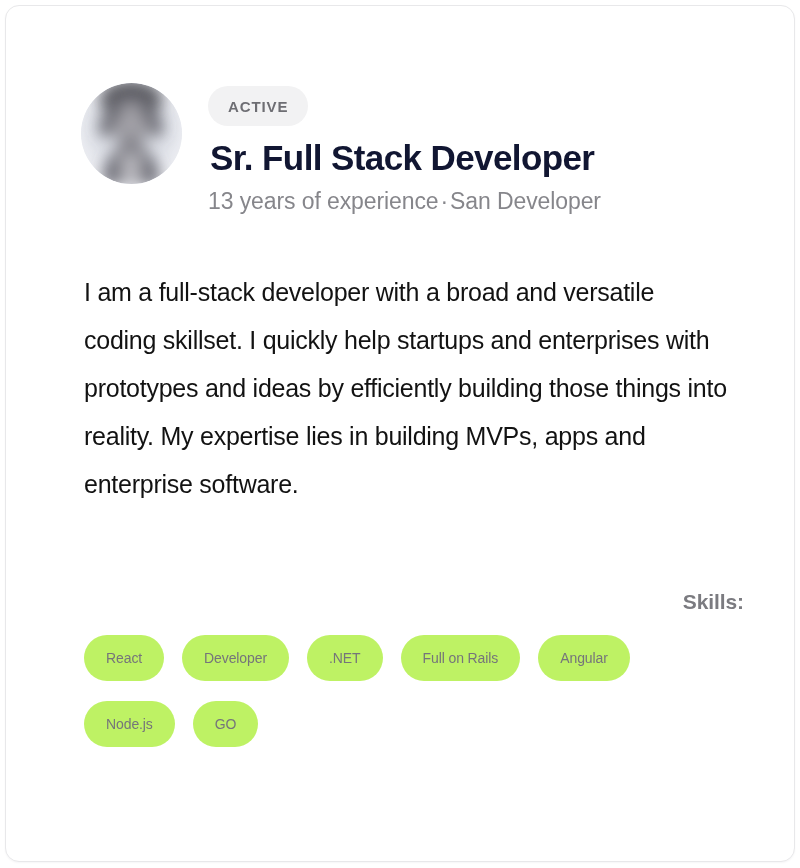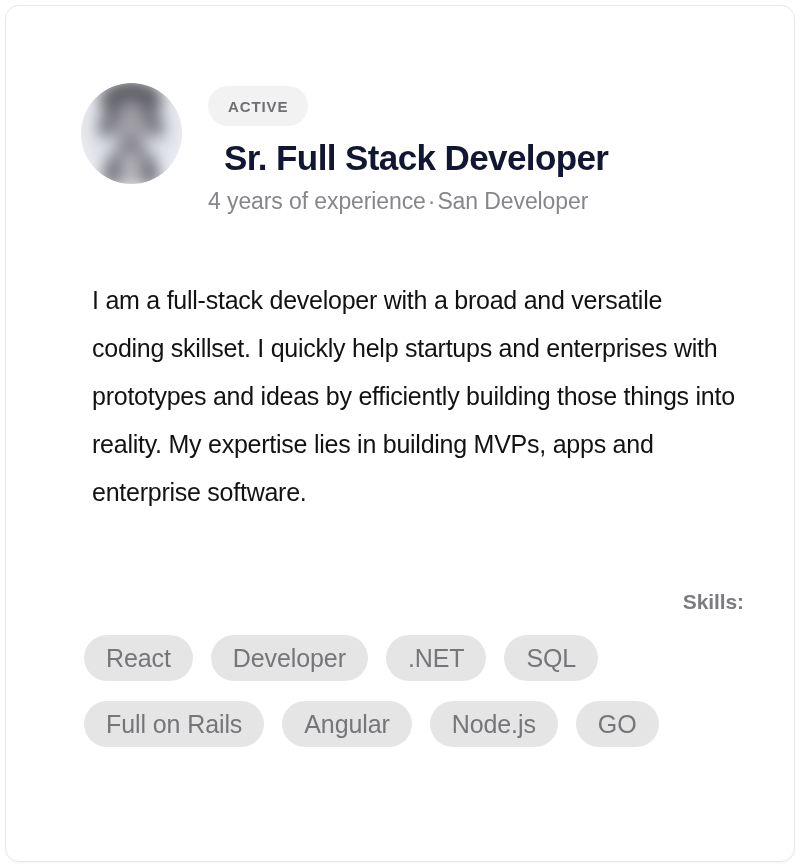--- a/index.html
+++ b/index.html
@@ -63,21 +63,21 @@
     color: #6e6e73;
     font-size: 15px;
     font-weight: bold;
     letter-spacing: 0.9px;
     line-height: 1;
     padding: 13px 20px 12px 20px;
     border-radius: 999px;
   }
 
   .job-title {
-    margin: 11px 0 0 16px;
+    margin: 11px 0 0 2px;
     font-size: 35px;
     line-height: 42px;
     font-weight: bold;
     letter-spacing: -0.6px;
     color: #111632;
   }
 
   .meta-line {
     margin: 8px 0 0 0;
     font-size: 23px;
@@ -86,21 +86,21 @@
     letter-spacing: -0.1px;
   }
   .meta-sep { padding: 0 2px; }
 
   
   .bio {
     position: absolute;
     left: 78px;
     top: 262px;
     width: 648px;
-    margin: 8px;
+    margin: 0;
     font-size: 25px;
     line-height: 48px;
     color: #121212;
     letter-spacing: -0.25px;
   }
 
   
   .skills-section {
     position: absolute;
     left: 78px;
@@ -121,24 +121,24 @@
     flex-wrap: wrap;
     gap: 20px 18px;
     width: 650px;
   }
   .skill-tag {
     display: inline-flex;
     align-items: center;
     justify-content: center;
     height: 46px;
     padding: 0 22px;
-    background: #e5e5e5;
+    background: #bef264;
     color: #75757a;
     border-radius: 999px;
-    font-size: 25px;
+    font-size: 14px;
     line-height: 1;
     letter-spacing: -0.1px;
     white-space: nowrap;
   }
 </style>
 </head>
 <body>
 
 <div class="profile-card">
 
@@ -176,34 +176,33 @@
           </g>
           <rect x="0" y="0" width="101" height="101" fill="#e9ebf0" opacity="0.18"></rect>
         </g>
       </svg>
     </div>
 
     <div class="header-text">
       <span class="status-badge">ACTIVE</span>
       <h1 class="job-title">Sr. Full Stack Developer</h1>
       <p class="meta-line">
-        <span>4 years of experience</span><span class="meta-sep">·</span><span>San Developer</span>
+        <span>13 years of experience</span><span class="meta-sep">·</span><span>San Developer</span>
       </p>
     </div>
   </div>
 
   <p class="bio">I am a full-stack developer with a broad and versatile coding skillset. I quickly help startups and enterprises with prototypes and ideas by efficiently building those things into reality. My expertise lies in building MVPs, apps and enterprise software.</p>
 
   <div class="skills-section">
     <div class="skills-label">Skills:</div>
     <div class="skill-tags">
       <span class="skill-tag">React</span>
       <span class="skill-tag">Developer</span>
       <span class="skill-tag">.NET</span>
-      <span class="skill-tag">SQL</span>
       <span class="skill-tag">Full on Rails</span>
       <span class="skill-tag">Angular</span>
       <span class="skill-tag">Node.js</span>
       <span class="skill-tag">GO</span>
     </div>
   </div>
 
 </div>
 
 </body></html>

